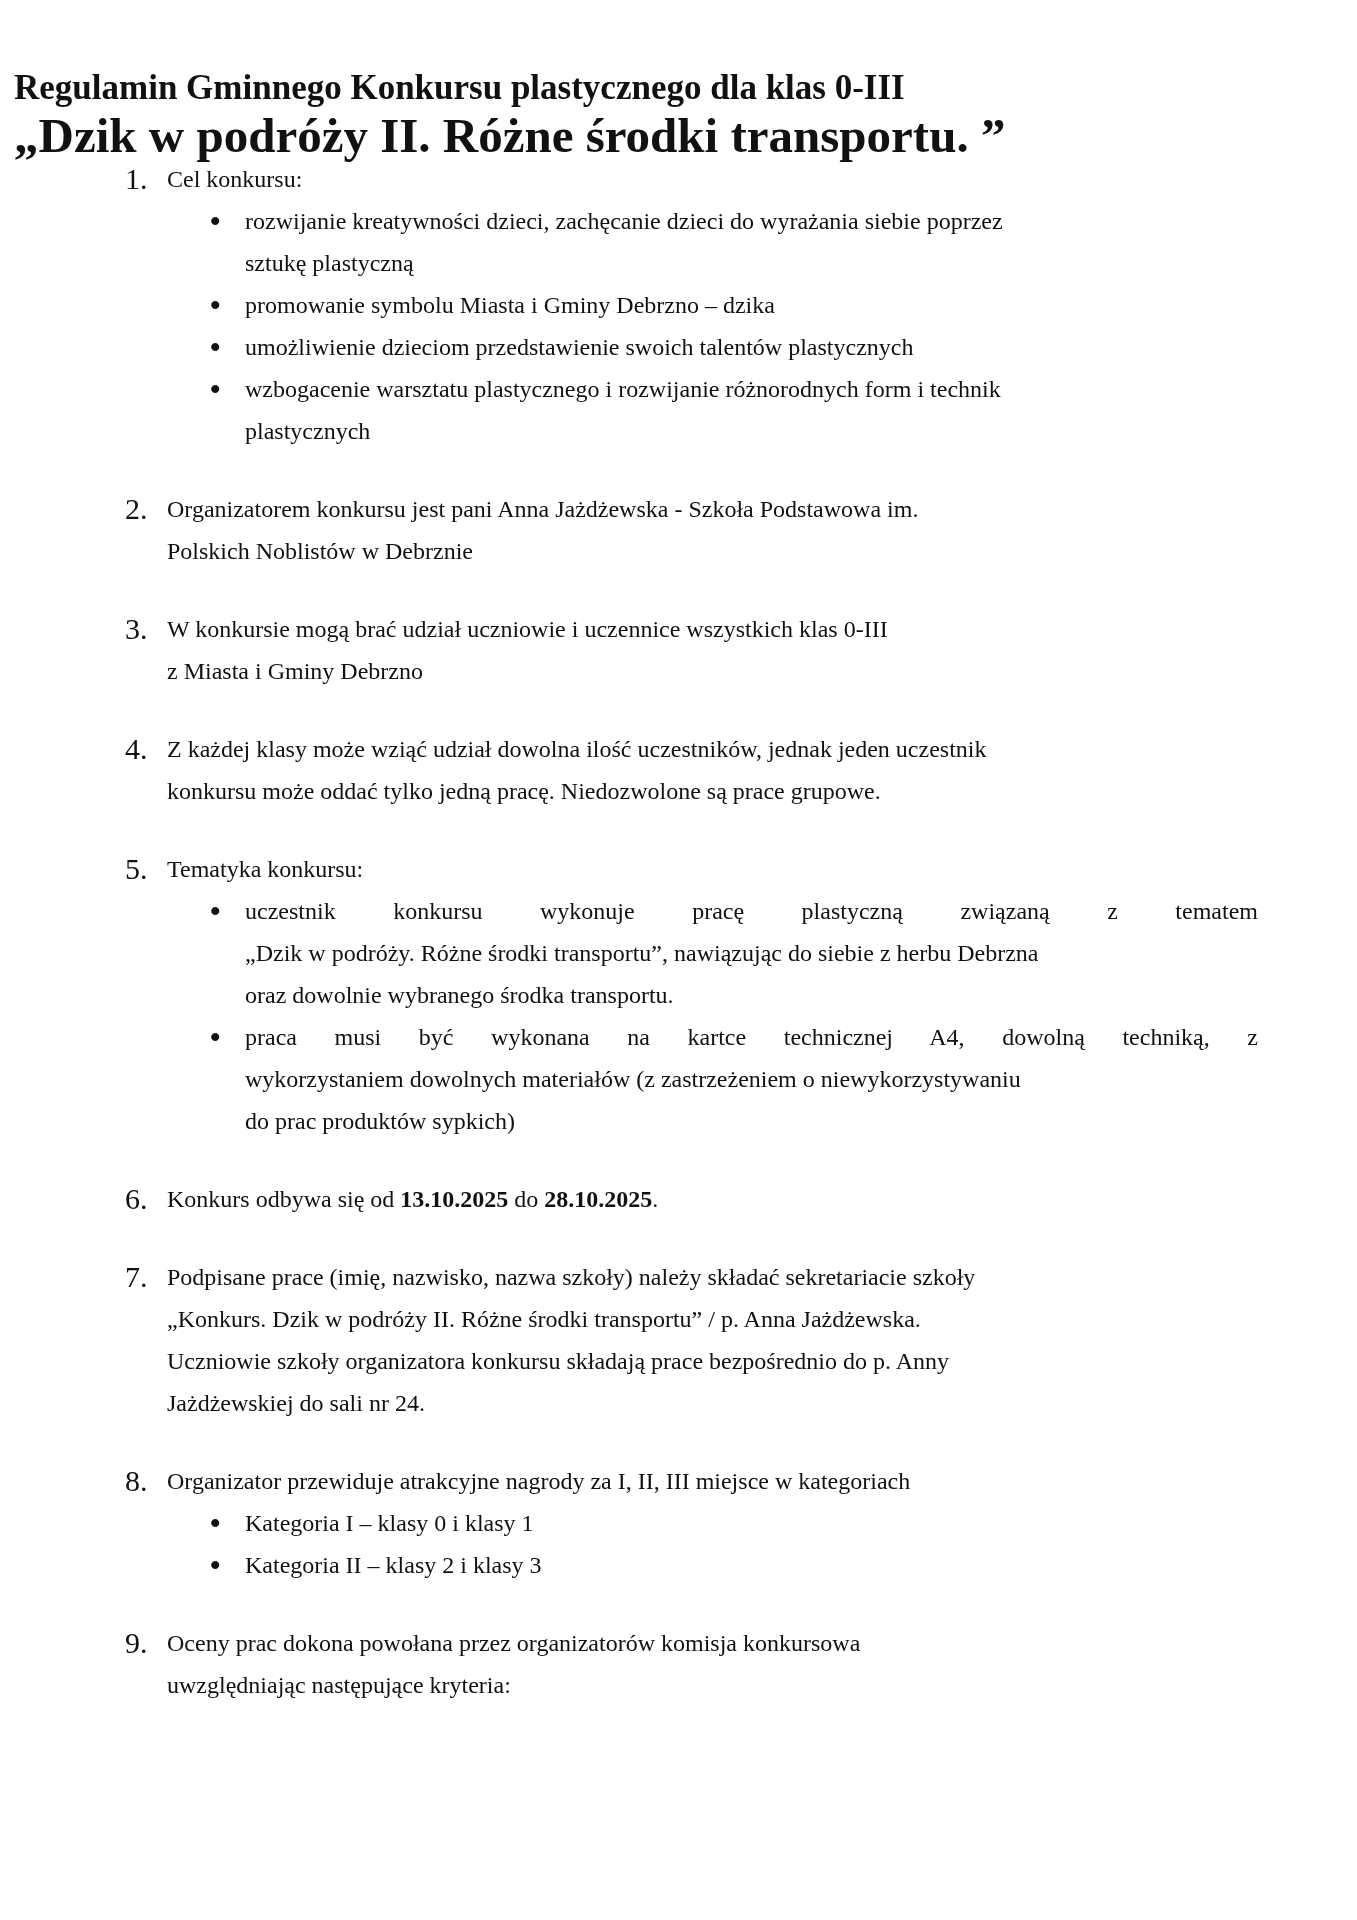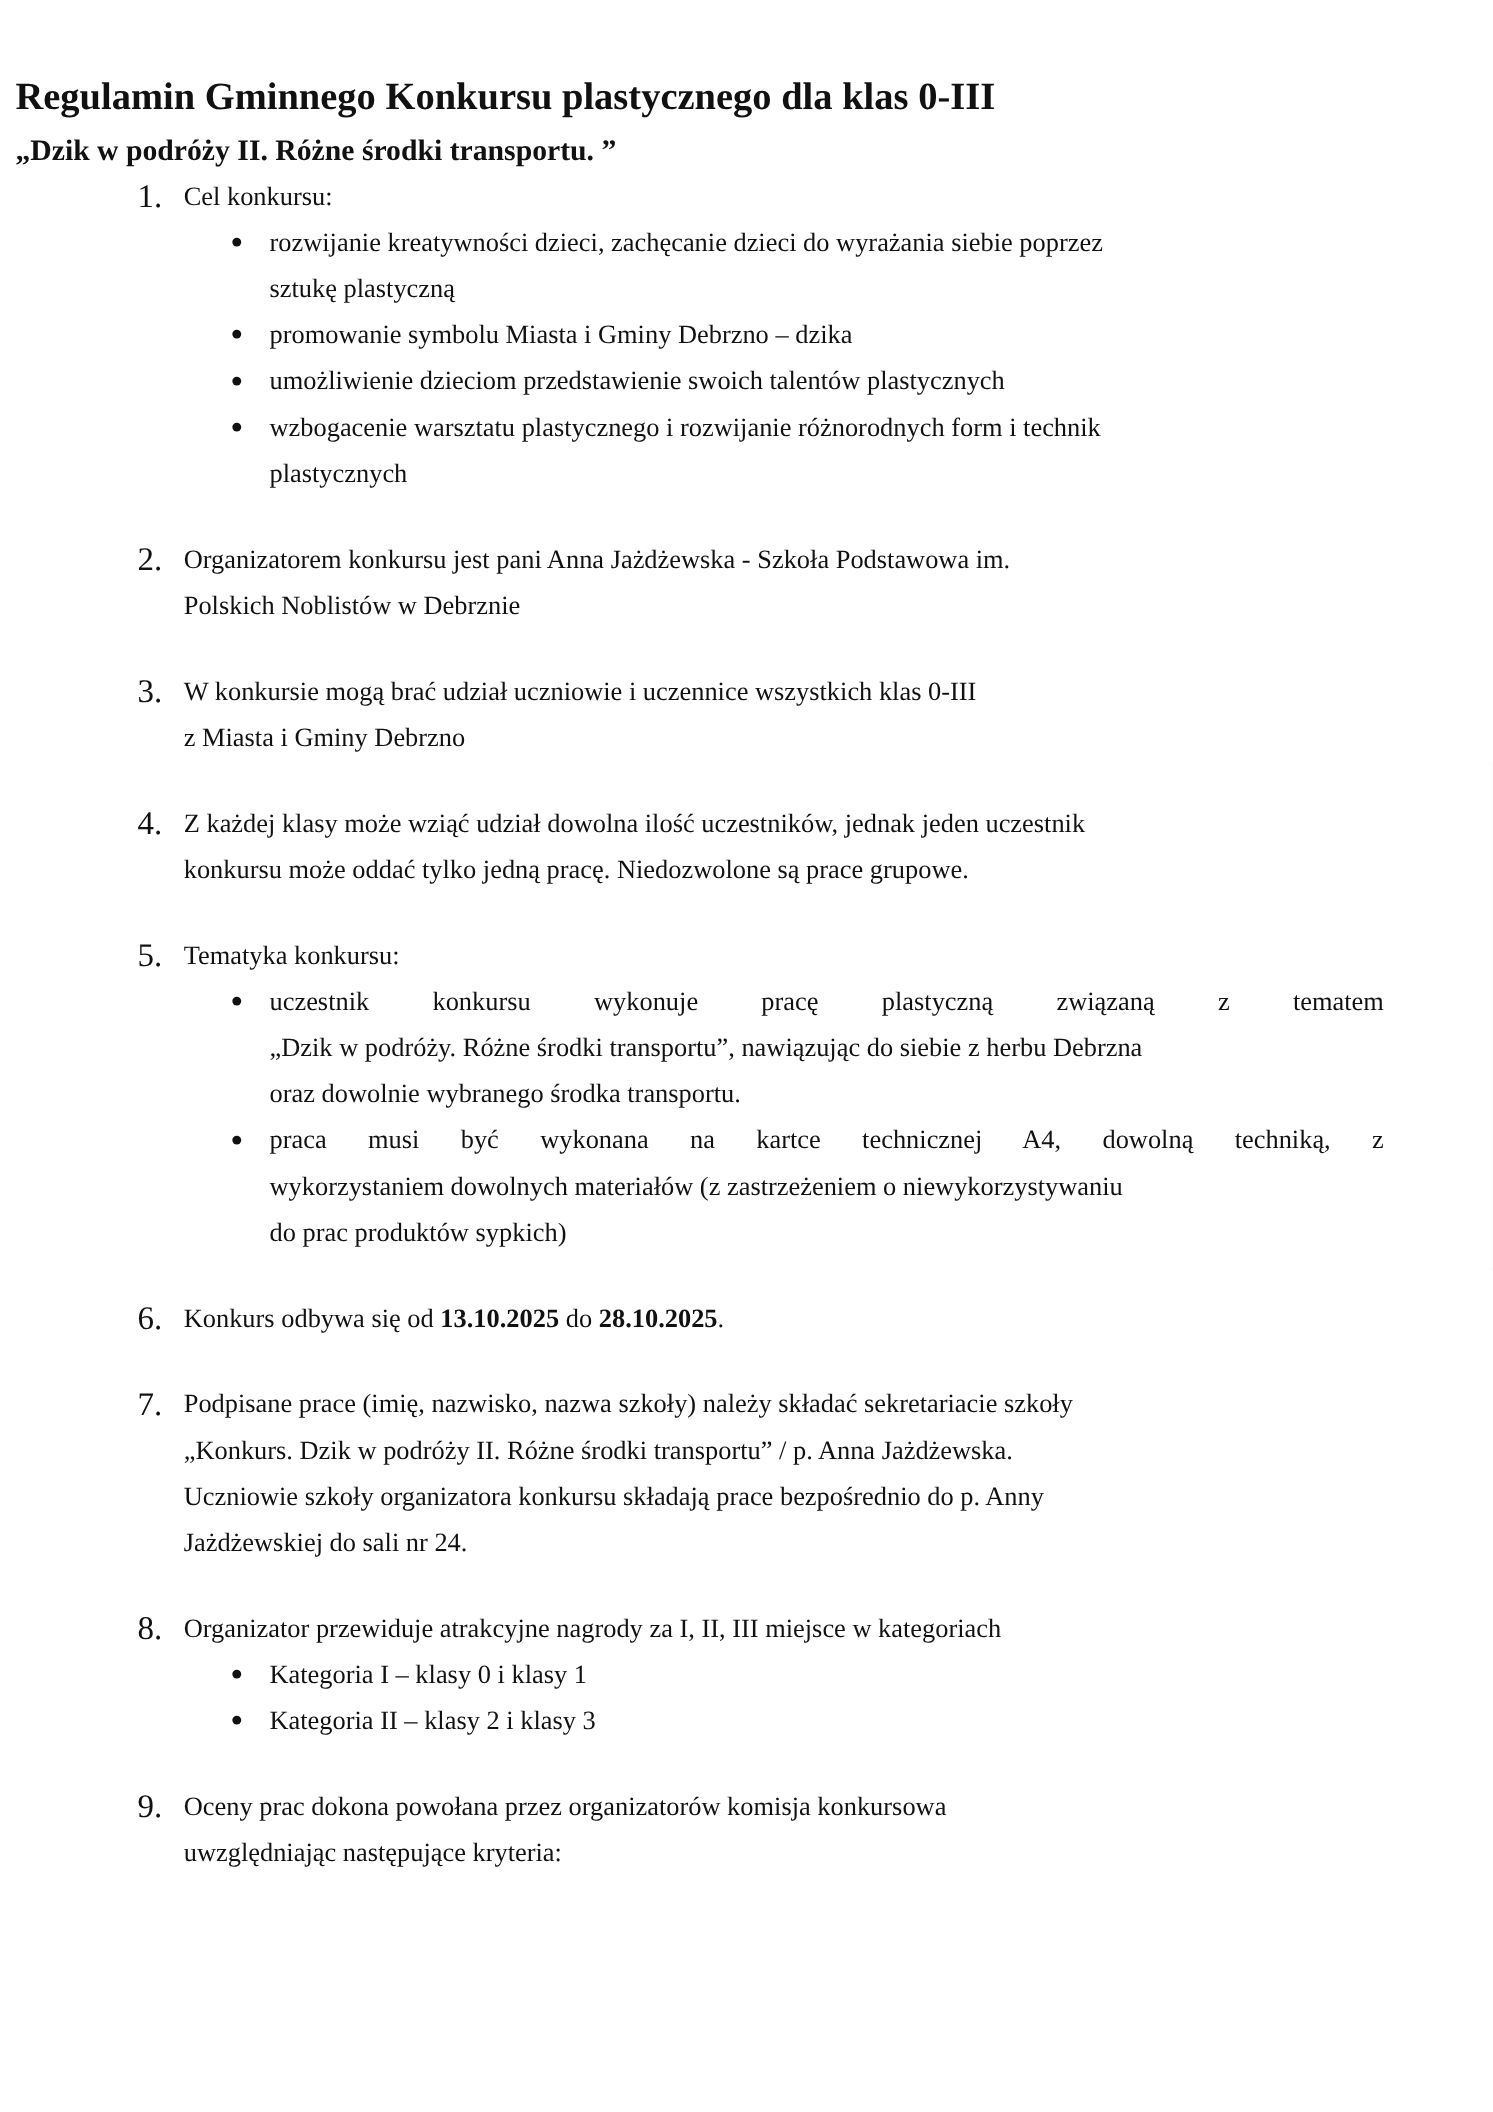--- a/index.html
+++ b/index.html
@@ -14,21 +14,21 @@
     overflow: hidden;
   }
   .titles {
     position: absolute;
     top: 48px;
     left: 14px;
     right: 0;
     margin-top: 16px;
   }
   .t1 { font-size: 35px; font-weight: 700; line-height: 47px; }
-  .t2 { font-size: 27px; font-weight: 700; line-height: 50px; }
+  .t2 { font-size: 49px; font-weight: 700; line-height: 50px; }
   .doc {
     position: absolute;
     top: 158px;
     left: 125px;
     right: 99px;
   }
   .item { display: flex; margin-top: 36px; }
   .item:first-child { margin-top: 0; }
   .num {
     flex: 0 0 42px;

